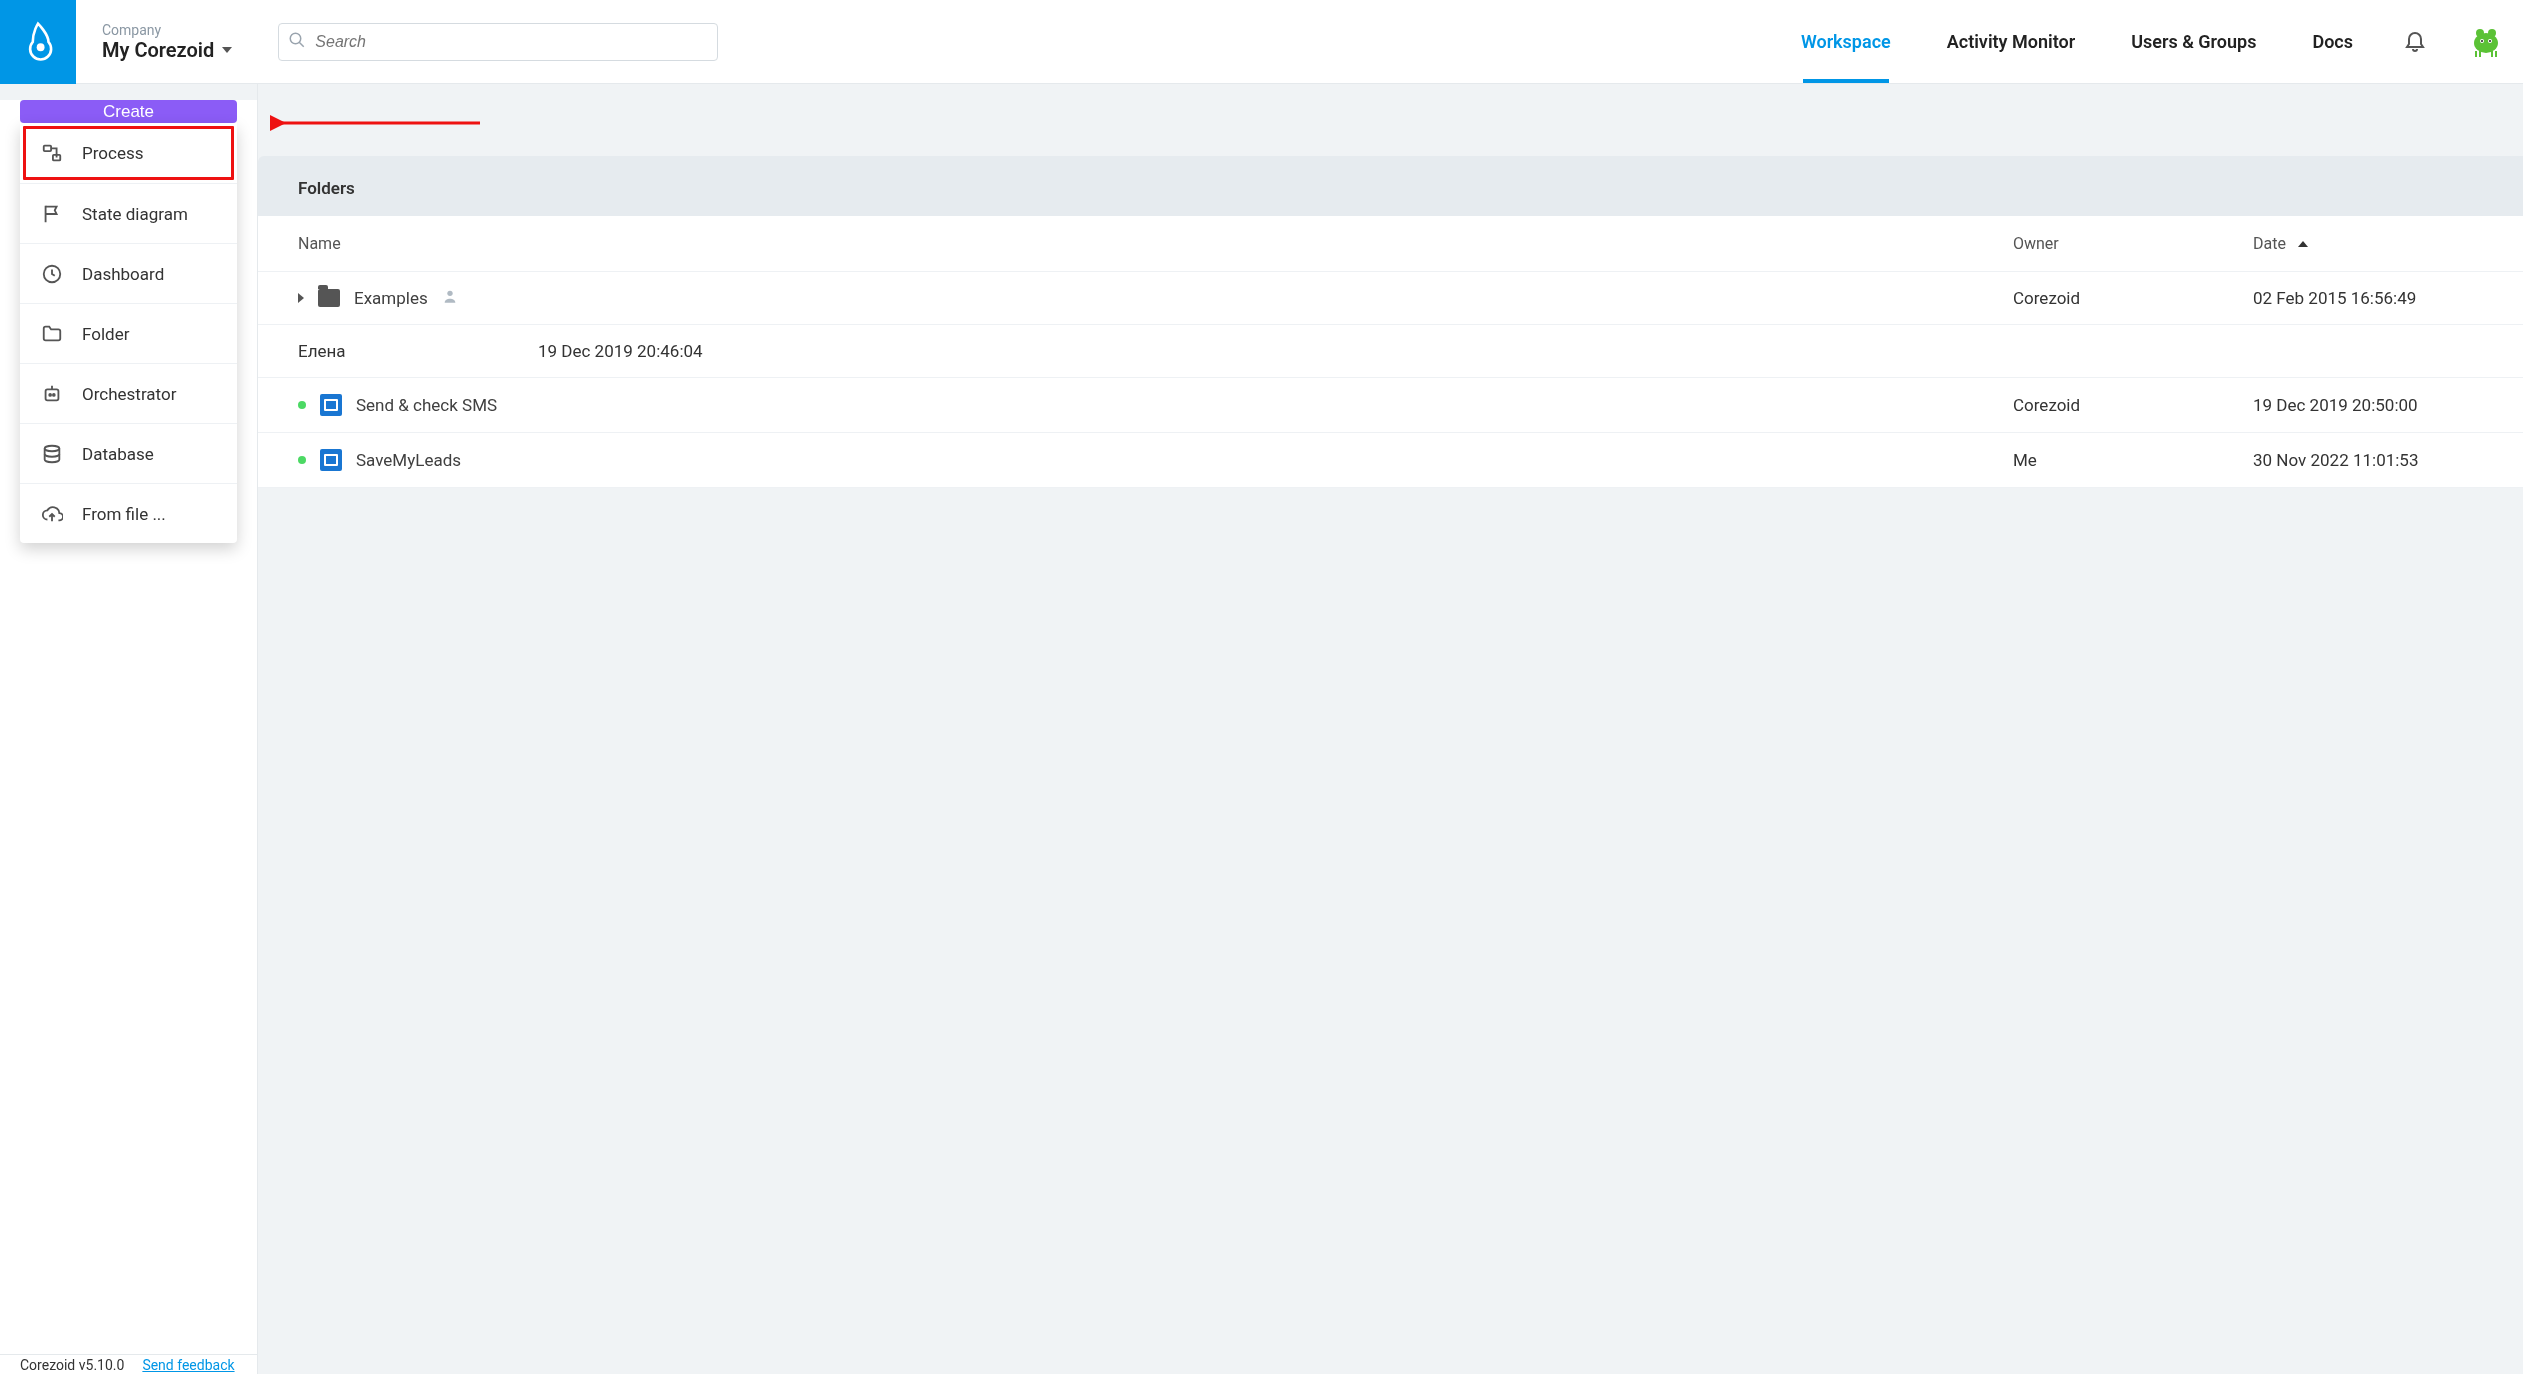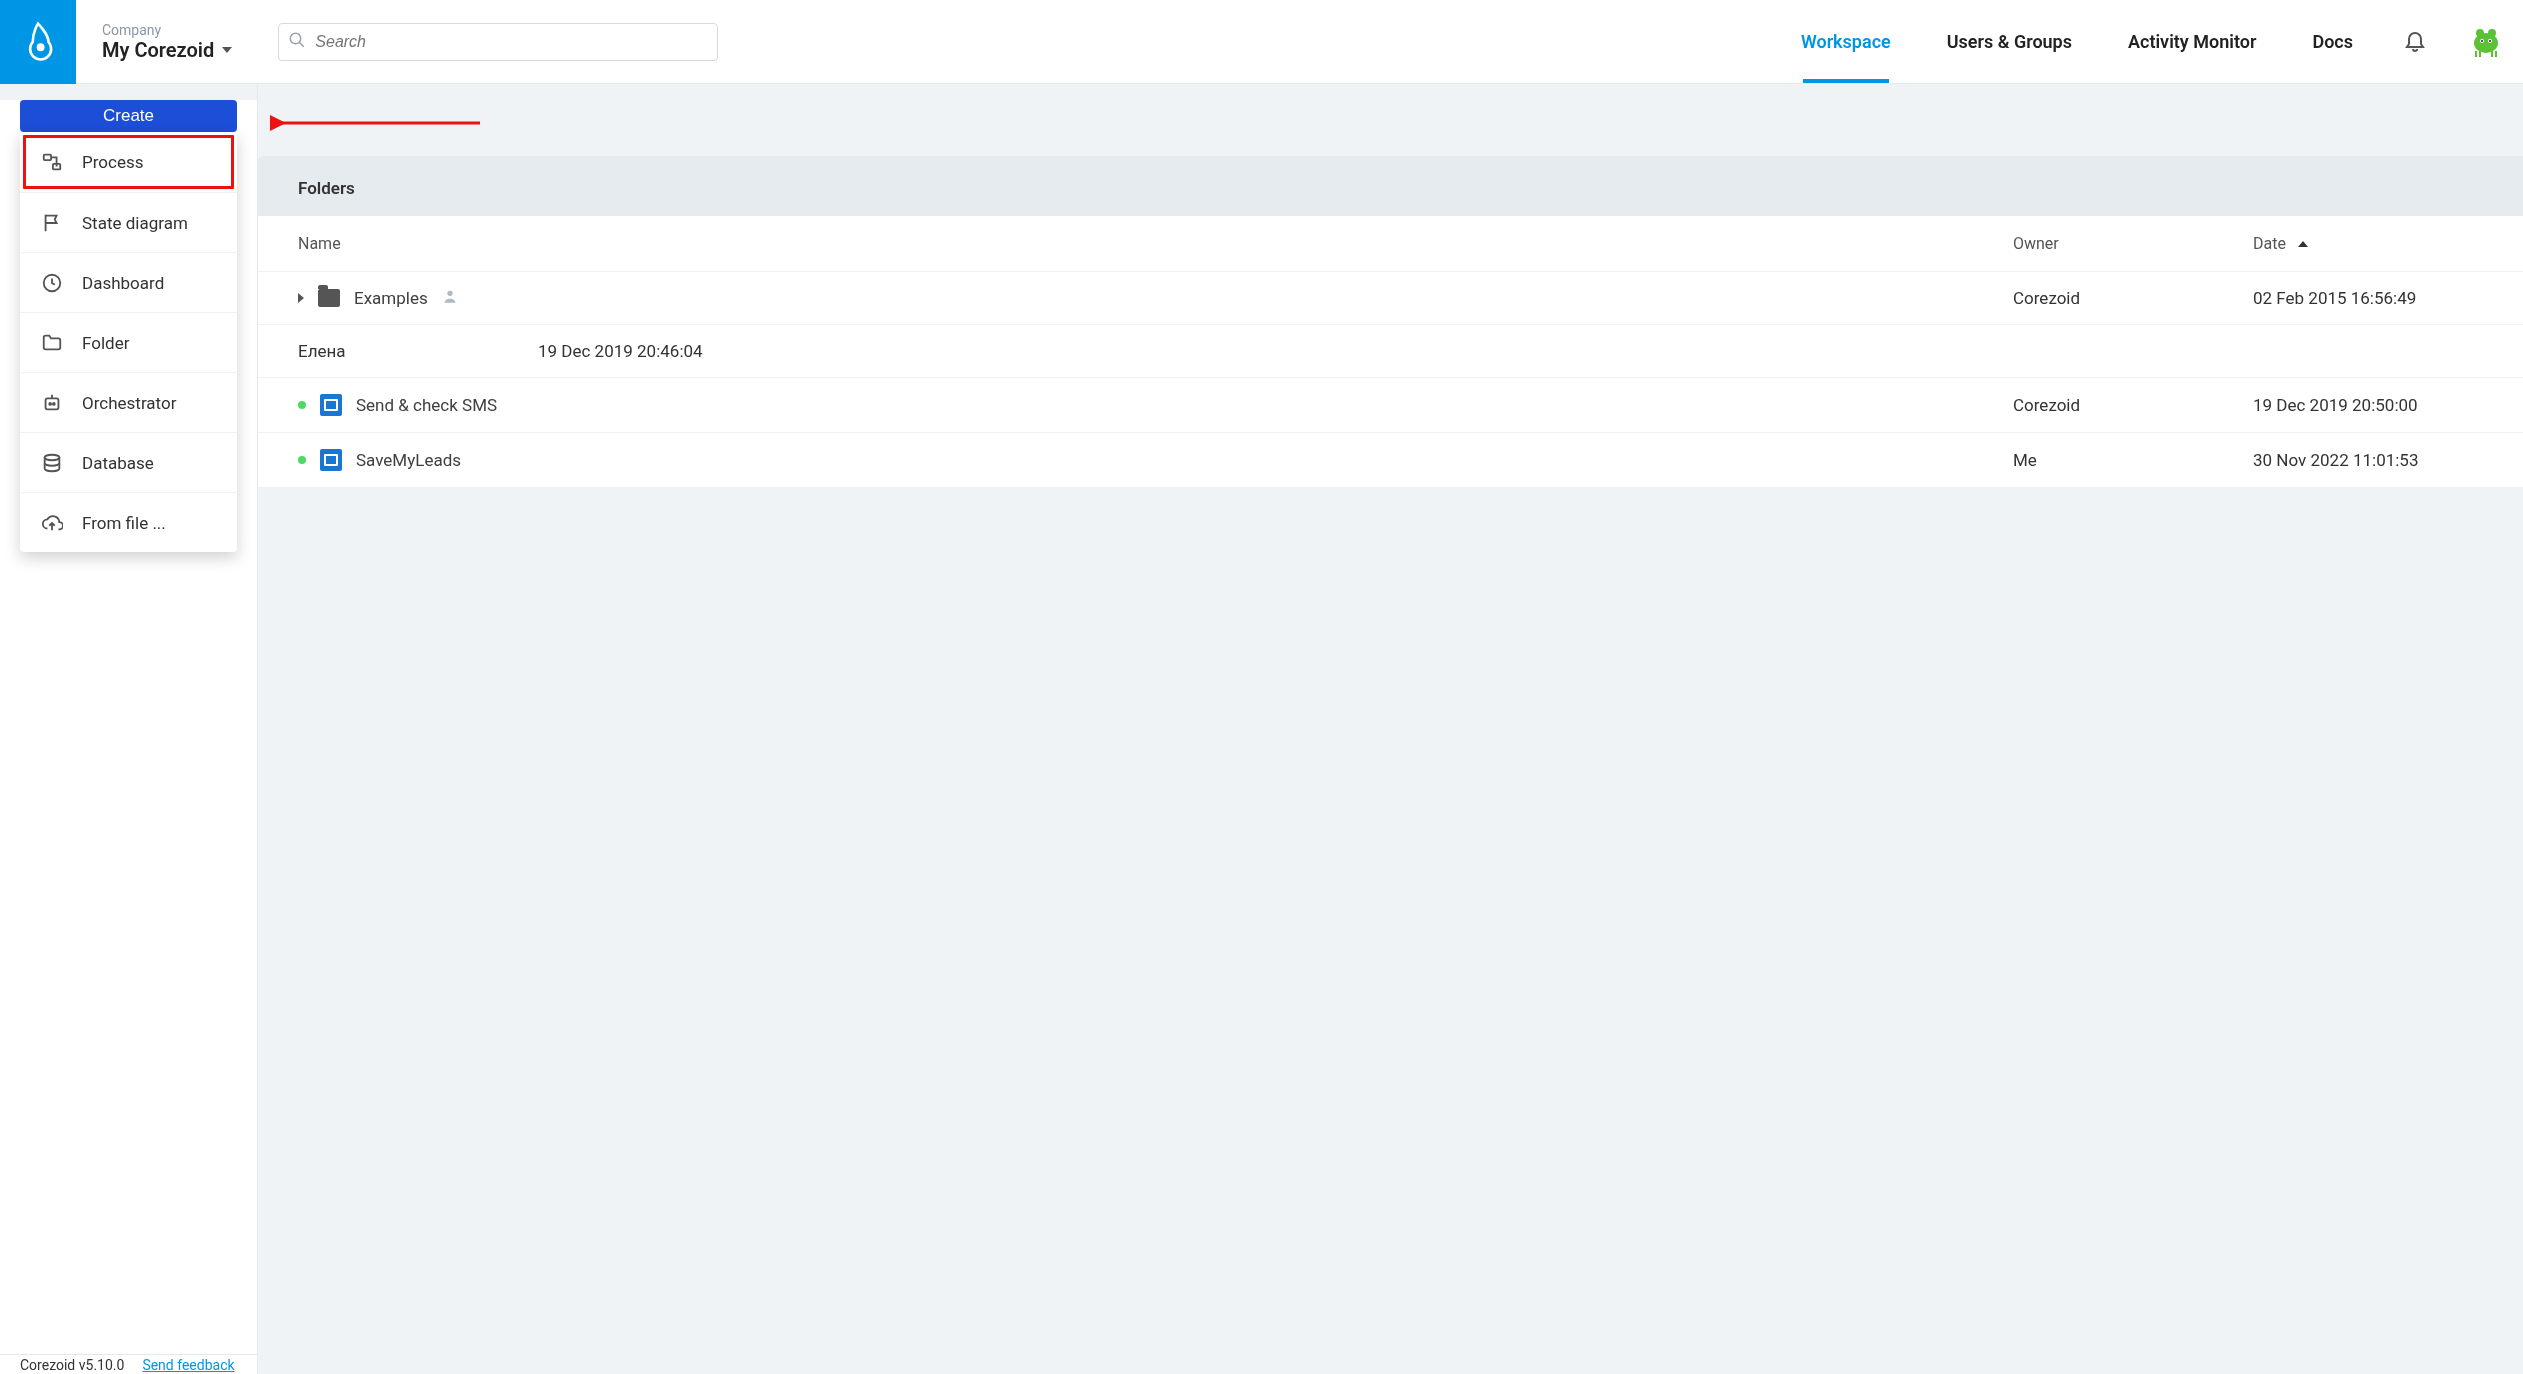--- a/index.html
+++ b/index.html
@@ -25,21 +25,21 @@
 .bell-wrap { padding: 0 22px; cursor: pointer; }
 .avatar-wrap { padding: 0 20px; cursor: pointer; }
 
 
 .body-row { display: flex; height: calc(100vh - 84px); }
 .sidebar-col { width: 258px; display: flex; flex-direction: column; background: #fff; border-right: 1px solid #e5e9ec; }
 .content-col { flex: 1; display: flex; flex-direction: column; overflow: auto; }
 
 
 .sidebar-top-gap { height: 16px; background: #f0f3f5; }
-.create-btn { margin: 0 20px 0 20px; height: 32px; background: #1d4ed8; color: #fff; font-size: 17px; font-weight: 500; border: none; border-radius: 4px; cursor: pointer; }
+.create-btn { margin: 0 20px 0 20px; height: 23px; background: #8b5cf6; color: #fff; font-size: 17px; font-weight: 500; border: none; border-radius: 4px; cursor: pointer; }
 .dropdown-panel { margin: 0 20px; background: #fff; box-shadow: 0 6px 16px rgba(0,0,0,0.18); border-radius: 0 0 4px 4px; overflow: hidden; }
 .dd-item { display: flex; align-items: center; height: 60px; padding: 0 20px; gap: 18px; cursor: pointer; border-top: 1px solid #eef1f4; font-size: 17px; color: #333; }
 .dd-item:first-child { border-top: none; text-align: center; }
 .dd-item.highlight { outline: 3px solid #e11; outline-offset: -6px; border-radius: 4px; }
 .dd-icon { width: 24px; height: 24px; display: flex; align-items: center; justify-content: center; color: #555; }
 .sidebar-spacer { flex: 1; }
 
 
 .arrow-annot { position: absolute; left: 270px; top: 108px; }
 
@@ -91,22 +91,22 @@
     <span class="search-icon">
       <svg width="18" height="18" viewBox="0 0 24 24" fill="none" stroke="currentColor" stroke-width="2">
           <circle cx="10" cy="10" r="7"></circle>
           <line x1="21" y1="21" x2="15" y2="15"></line>
         </svg>
     </span>
     <input class="search-input" placeholder="Search" style="">
   </div>
   <div class="nav">
     <div class="nav-item active">Workspace</div>
+    <div class="nav-item">Activity Monitor</div>
     <div class="nav-item">Users &amp; Groups</div>
-    <div class="nav-item">Activity Monitor</div>
     <div class="nav-item">Docs</div>
     <div class="bell-wrap">
       <svg width="24" height="24" viewBox="0 0 24 24" fill="none" stroke="#555" stroke-width="2">
           <path d="M18 16v-5a6 6 0 10-12 0v5l-2 3h16l-2-3z"></path>
           <path d="M10 21a2 2 0 004 0"></path>
         </svg>
     </div>
     <div class="avatar-wrap">
       <svg width="34" height="34" viewBox="0 0 34 34">
         <ellipse cx="17" cy="20" rx="12" ry="10" fill="#5bc236"></ellipse>

